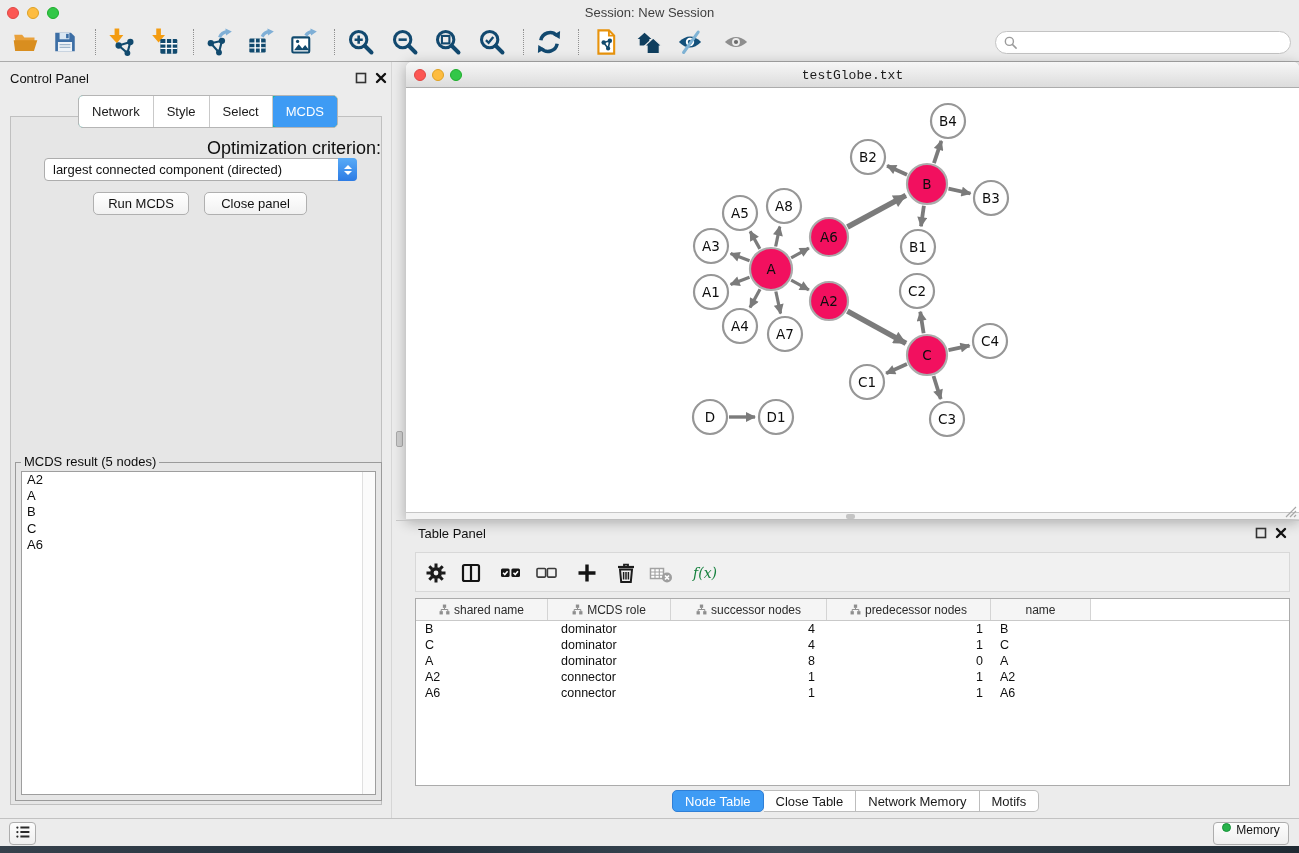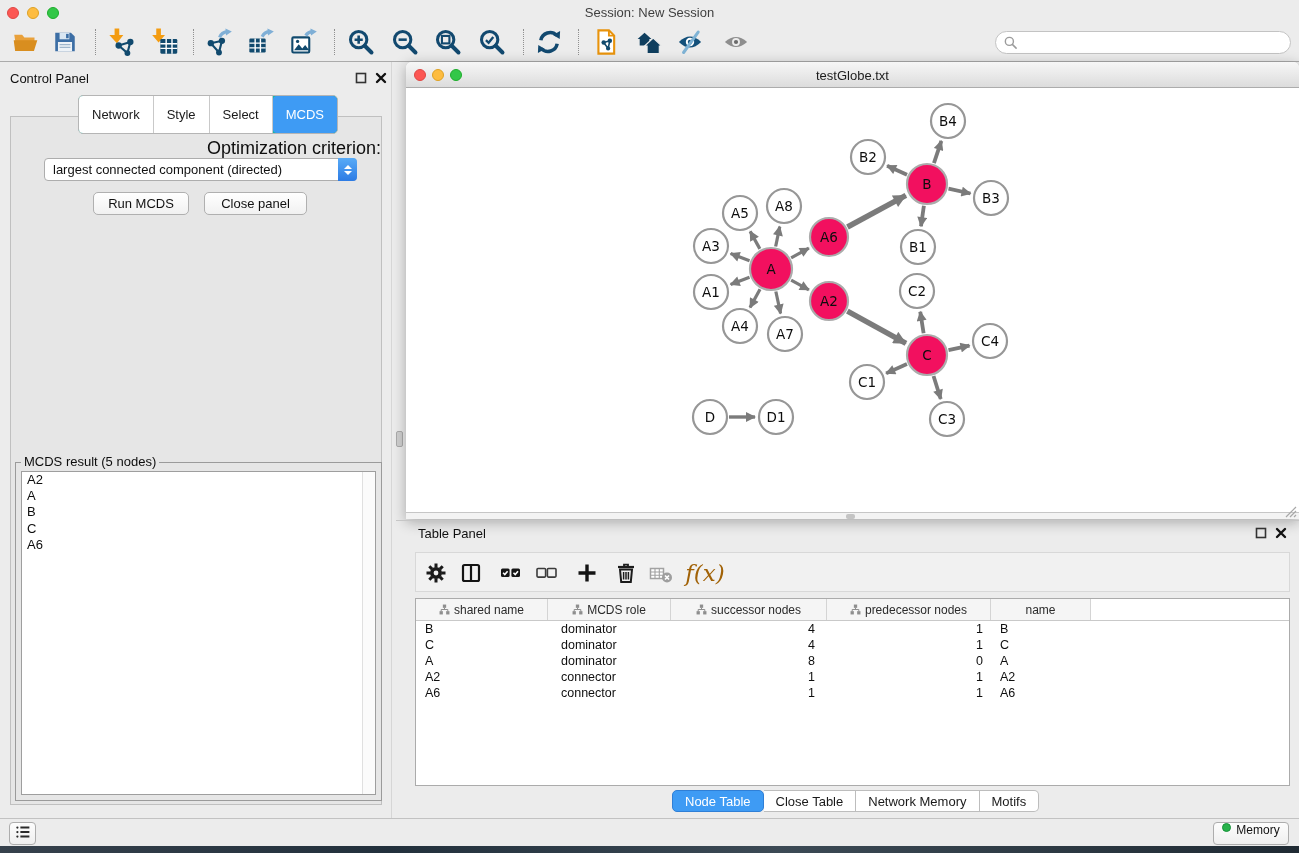--- a/index.html
+++ b/index.html
@@ -17,21 +17,21 @@
   .toolbar { position:absolute; left:0; top:24px; width:1299px; height:38px; background:#ECECEC; border-bottom:1px solid #ABABAB; }
   .tbtn { position:absolute; top:2px; width:34px; height:32px; display:flex; align-items:center; justify-content:center; }
   .tsep { position:absolute; top:5px; height:26px; width:0; border-left:1px dotted #8F8F8F; }
   .searchbox { position:absolute; left:995px; top:7px; width:296px; height:23px; background:#fff; border:1px solid #C3C3C3; border-radius:12px; display:flex; align-items:center; padding-left:7px; }
   .searchbox input { border:none; outline:none; background:transparent; font-size:12px; width:260px; margin-left:4px; }
 
   
   .cp-title { position:absolute; left:10px; top:71px; font-size:13px; color:#111; }
   .panel-icons { position:absolute; display:flex; gap:8px; align-items:center; }
   .cp-panel-icons { left:355px; top:72px; }
-  .cp-tabs { position:absolute; left:78px; top:95px; height:39px; display:flex; z-index:5;
+  .cp-tabs { position:absolute; left:78px; top:95px; height:33px; display:flex; z-index:5;
              border:1px solid #B5B5B5; border-radius:5px; background:#14b8a6; overflow:hidden; }
   .cp-tabs .seg { height:100%; display:flex; align-items:center; justify-content:center; font-size:13px; color:#1a1a1a; border-right:1px solid #C9C9C9; padding:0 13px; background:#fff; }
   .cp-tabs .seg:last-child { border-right:none; }
   .cp-tabs .seg.active { background:#3E9BF4; color:#fff; border-radius:4px; }
   .cp-content { position:absolute; left:10px; top:116px; width:372px; height:689px; background:#E6E6E6; border:1px solid #C0C0C0; }
   .opt-label { position:absolute; left:0; top:21px; width:100%; text-align:right; font-size:18px; color:#0d0d0d; }
   .dropdown { position:absolute; left:33px; top:41px; width:313px; height:23px; background:#fff; border:1px solid #ADADAD; border-radius:4px; display:flex; align-items:center; }
   .dropdown .val { font-size:13px; color:#111; padding-left:8px; flex:1; white-space:nowrap; overflow:hidden; }
   .dropdown .stepper { width:19px; height:23px; margin:-1px; border-radius:0 4px 4px 0; background:linear-gradient(#58ABF7,#2D7BE4); display:flex; flex-direction:column; align-items:center; justify-content:center; gap:2px; }
   .dropdown .stepper i { width:0; height:0; border-left:4px solid transparent; border-right:4px solid transparent; }
@@ -43,36 +43,36 @@
   .groupbox { position:absolute; left:4px; top:345px; width:367px; height:339px; border:1px solid #9B9B9B; }
   .groupbox .legend { position:absolute; top:-9px; left:5px; background:#E6E6E6; padding:0 3px; font-size:13px; color:#0d0d0d; }
   .resultlist { position:absolute; left:5px; top:8px; width:355px; height:324px; background:#fff; border:1px solid #9E9E9E; font-size:13px; color:#0d0d0d; }
   .resultlist .item { padding:0 5px; height:16.2px; line-height:16.2px; }
   .resultlist .track { position:absolute; right:0; top:0; width:13px; height:100%; background:#FBFBFB; border-left:1px solid #E0E0E0; }
   .cp-divider { position:absolute; left:391px; top:62px; width:0; height:756px; border-left:1px solid #D6D6D6; }
   .split-thumb { position:absolute; left:396px; top:431px; width:7px; height:16px; background:#CFCFCF; border:1px solid #ABABAB; border-radius:2px; }
 
   
   .netwin { position:absolute; left:406px; top:62px; width:893px; height:457px; border-radius:6px 6px 0 0; box-shadow:0 3px 14px rgba(0,0,0,.3); background:#fff; }
-  .netwin .wtitle { position:absolute; left:0; top:0; width:100%; height:26px; background:linear-gradient(#F7F7F7,#DCDCDC); border-bottom:1px solid #ACACAC; border-radius:6px 6px 0 0; }
+  .netwin .wtitle { position:absolute; left:0; top:0; width:100%; height:26px; background:linear-gradient(#F7F7F7,#DCDCDC); border-bottom:1px solid #ACACAC; border-radius:6px 6px 0 0;font-family:Liberation Mono, monospace; }
   .netwin .wtitle .lights { left:8px; top:7px; gap:6px; }
   .netwin .wtitle .light { width:12px; height:12px; }
   .netwin .wname { position:absolute; top:6px; width:100%; text-align:center; font-size:13px; color:#1c1c1c; }
   .canvas { position:absolute; left:0; top:26px; width:893px; height:424px; background:#fff; overflow:hidden; }
   .net-hscroll { position:absolute; left:0; bottom:0; width:100%; height:7px; background:#F3F3F3; border-top:1px solid #C6C6C6; }
   .net-hthumb { position:absolute; left:440px; top:1px; width:9px; height:5px; background:#C4C4C4; border-radius:2px; }
   .resize-grip { position:absolute; right:2px; bottom:1px; }
 
   
   .tp-top-border { position:absolute; left:396px; top:520px; width:903px; height:0; border-top:1px solid #C6C6C6; }
   .tp-title { position:absolute; left:418px; top:526px; font-size:13px; color:#111; }
   .tp-panel-icons { left:1255px; top:527px; }
   .tp-toolbar { position:absolute; left:415px; top:552px; width:875px; height:40px; background:#F1F1F1; border:1px solid #D8D8D8; }
   .tp-toolbar .tbtn { top:4px; }
-  .fx { font-family:"DejaVu Serif", "Liberation Serif", serif; font-style:italic; font-size:23px; color:#a16207; }
+  .fx { font-family:"DejaVu Serif", "Liberation Serif", serif; font-style:italic; font-size:14px; color:#15803d; }
   .dtable { position:absolute; left:415px; top:598px; width:875px; height:188px; background:#fff; border:1px solid #ABABAB; overflow:hidden; }
   .thead { display:flex; height:22px; border-bottom:1px solid #C9C9C9; }
   .th { display:flex; align-items:center; justify-content:center; gap:4px; font-size:12px; color:#2b2b2b; background:#F5F5F5; border-right:1px solid #D4D4D4; }
   .trow { display:flex; height:16px; }
   .td { font-size:12.5px; color:#0f0f0f; line-height:16px; white-space:nowrap; }
   .td.l { text-align:left; } .td.r { text-align:right; }
   .tp-tabs { position:absolute; left:672px; top:790px; height:22px; display:flex; z-index:5; }
   .tp-tabs .seg { height:22px; display:flex; align-items:center; justify-content:center; font-size:13px; color:#1a1a1a; background:#fff; border:1px solid #BDBDBD; border-left:none; padding:0 12px; }
   .tp-tabs .seg:first-child { border-left:1px solid #BDBDBD; border-radius:5px 0 0 5px; }
   .tp-tabs .seg:last-child { border-radius:0 5px 5px 0; }

